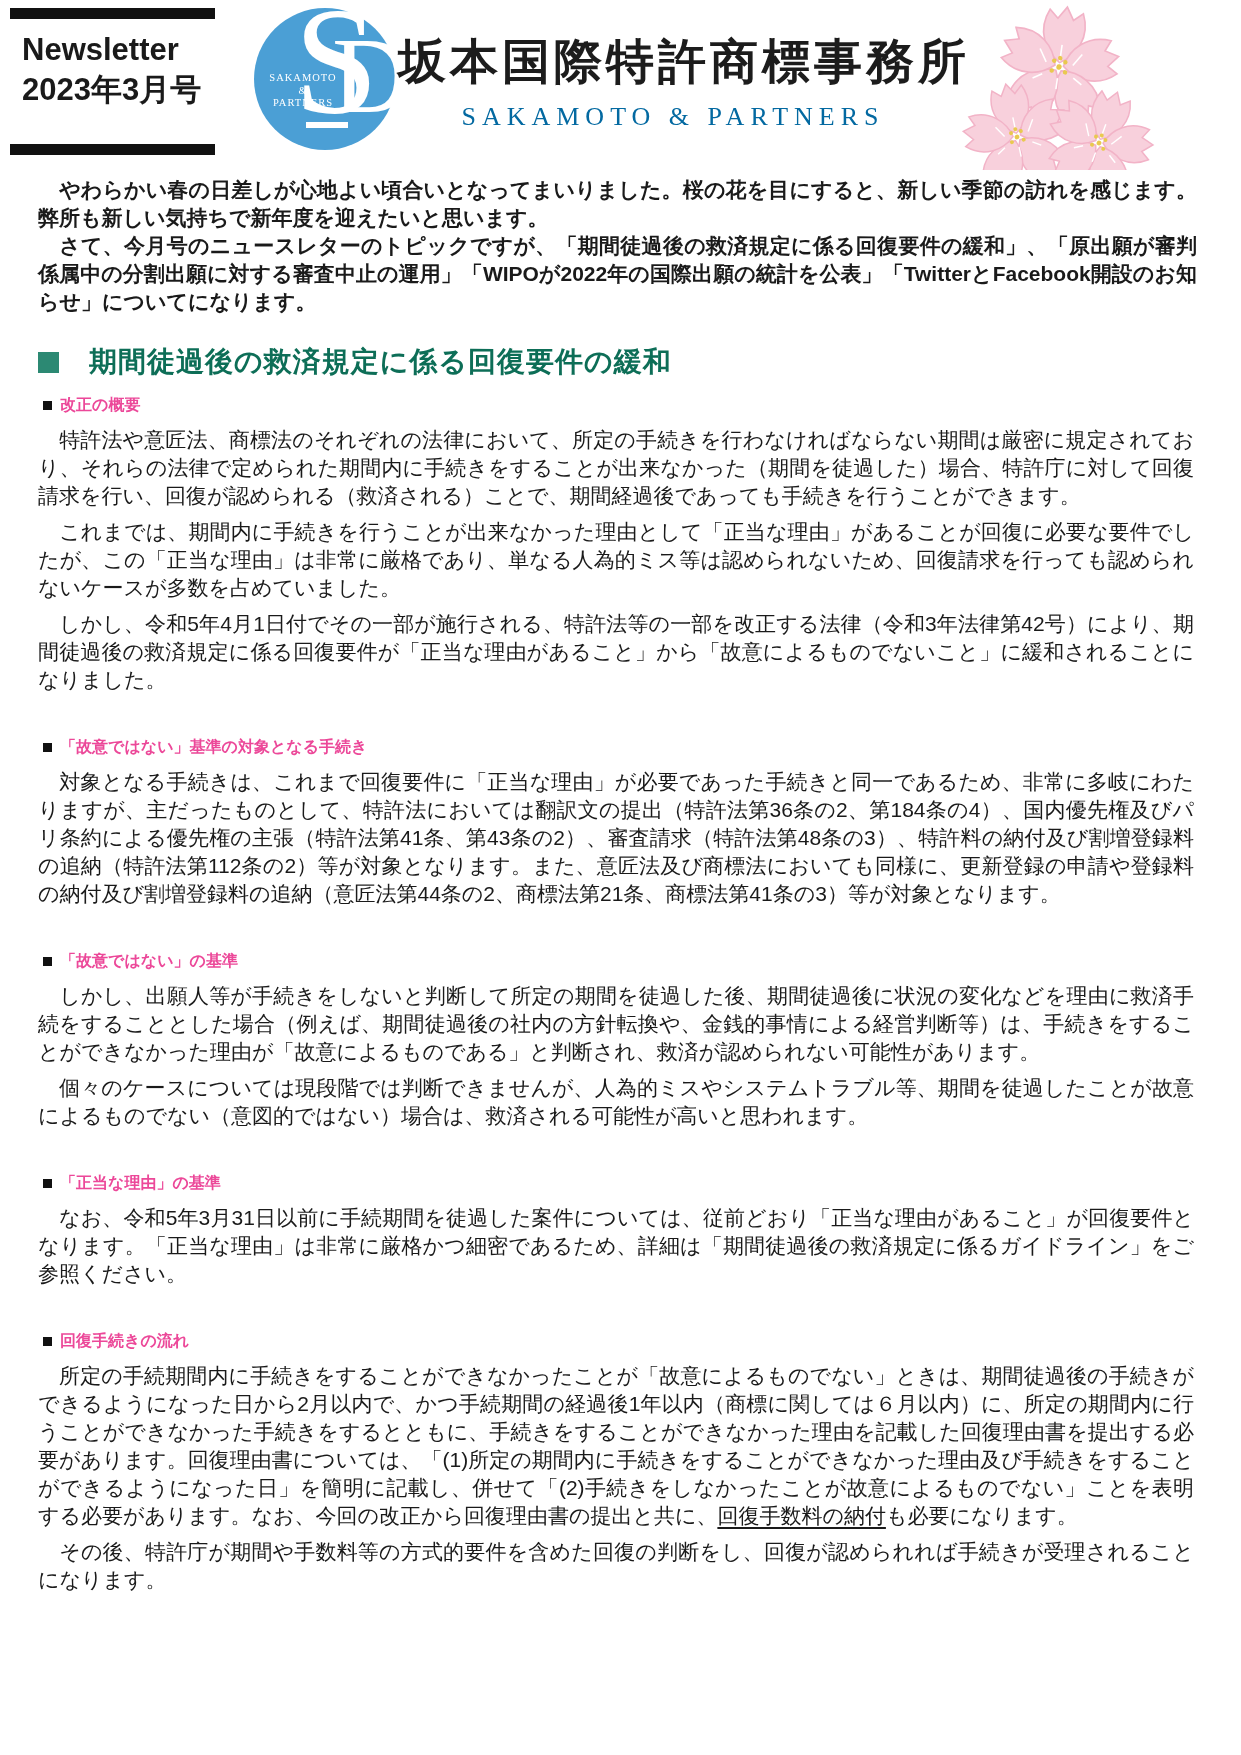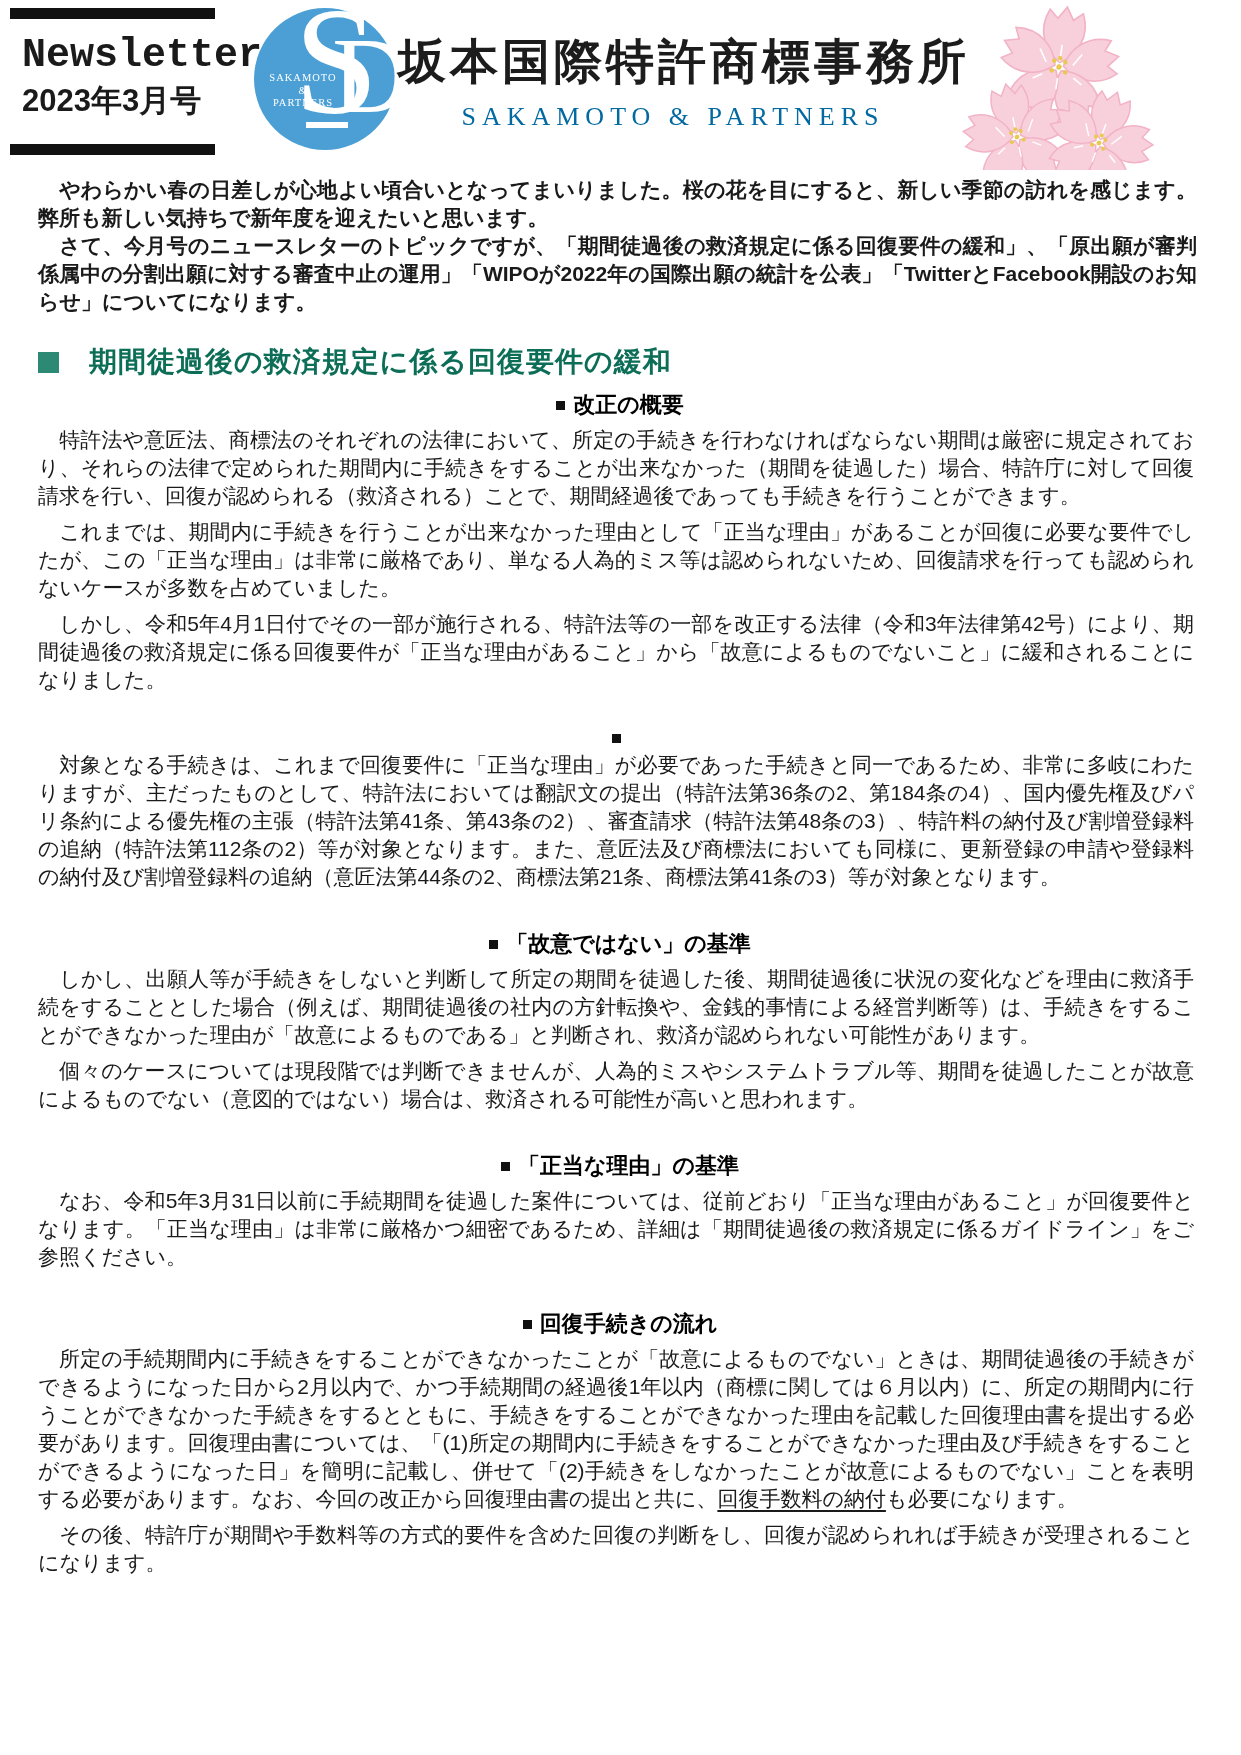--- a/index.html
+++ b/index.html
@@ -15,21 +15,21 @@
   body{
     width:1241px;height:1755px;overflow:hidden;background:#ffffff;
     font-family:"Liberation Sans","DejaVu Sans",sans-serif;color:#1a1a1a;
   }
   
   header{position:relative;height:170px;}
   .rule{position:absolute;left:10px;width:205px;height:11px;background:var(--bar-black);}
   .rule.top{top:8px;}
   .rule.bottom{top:144px;}
   .issue{position:absolute;left:22px;top:30px;font-weight:bold;line-height:1.28;}
-  .issue .l1{font-size:40px;font-family:Liberation Mono, monospace;}
+  .issue .l1{font-size:31px;}
   .issue .l2{font-size:31px;}
   .logo-circle{position:absolute;left:254px;top:8px;width:142px;height:142px;border-radius:50%;
     background:var(--logo-blue);font-family:"Liberation Serif","DejaVu Serif",serif;color:#fff;}
   .logo-s{position:absolute;left:40px;top:-22px;font-size:152px;line-height:1;font-weight:400;}
   .logo-d{position:absolute;left:78px;top:14px;font-size:108px;line-height:1;font-weight:400;}
   .logo-bar{position:absolute;left:52px;top:114px;width:42px;height:6px;background:#fff;}
   .logo-caption{position:absolute;left:8px;top:64px;width:82px;text-align:center;
     font-size:10.5px;line-height:1.2;letter-spacing:1px;}
   .firm{position:absolute;left:398px;top:30px;width:550px;}
   .firm-ja{margin:0;font-family:"Liberation Serif","DejaVu Serif",serif;font-weight:600;
@@ -40,21 +40,21 @@
   
   main{padding:0 44px 0 38px;}
   .body-p{font-size:21px;line-height:28px;margin:0 3px 8px 0;text-align:justify;}
   .intro{margin-top:6px;font-weight:bold;}
   .intro .body-p{margin:0;}
   .section-title-row{display:flex;align-items:center;gap:30px;margin-top:28px;}
   .section-bullet{width:21px;height:21px;background:var(--bullet-green);flex:none;}
   .section-title{margin:0;font-size:28px;font-weight:bold;color:var(--accent-green);letter-spacing:1px;line-height:36px;}
   .subsection{margin-top:40px;}
   .subsection.first{margin-top:12px;}
-  .sub-heading{display:flex;align-items:center;margin:0 0 8px 0;font-size:22px;font-weight:bold;color:#000000;line-height:26px;justify-content:center;}
+  .sub-heading{display:flex;align-items:center;margin:0 0 8px 0;font-size:16px;font-weight:bold;color:#ec4899;line-height:26px;}
   .sq-bullet{width:9px;height:9px;background:#111;margin:0 8px 0 5px;flex:none;}
   .underline{text-decoration:underline;text-underline-offset:4px;}
 </style>
 </head>
 <body>
 
 <header>
   <div class="rule top"></div>
   <div class="issue">
     <div class="l1">Newsletter</div>
@@ -128,20 +128,21 @@
           <span class="sq-bullet"></span>
           <span>改正の概要</span>
         </h3>
         <p class="body-p">　特許法や意匠法、商標法のそれぞれの法律において、所定の手続きを行わなければならない期間は厳密に規定されており、それらの法律で定められた期間内に手続きをすることが出来なかった（期間を徒過した）場合、特許庁に対して回復請求を行い、回復が認められる（救済される）ことで、期間経過後であっても手続きを行うことができます。</p>
         <p class="body-p">　これまでは、期間内に手続きを行うことが出来なかった理由として「正当な理由」があることが回復に必要な要件でしたが、この「正当な理由」は非常に厳格であり、単なる人為的ミス等は認められないため、回復請求を行っても認められないケースが多数を占めていました。</p>
         <p class="body-p">　しかし、令和5年4月1日付でその一部が施行される、特許法等の一部を改正する法律（令和3年法律第42号）により、期間徒過後の救済規定に係る回復要件が「正当な理由があること」から「故意によるものでないこと」に緩和されることになりました。</p>
       </section>
       <section class="subsection">
         <h3 class="sub-heading">
           <span class="sq-bullet"></span>
+          <span>「故意ではない」基準の対象となる手続き</span>
         </h3>
         <p class="body-p">　対象となる手続きは、これまで回復要件に「正当な理由」が必要であった手続きと同一であるため、非常に多岐にわたりますが、主だったものとして、特許法においては翻訳文の提出（特許法第36条の2、第184条の4）、国内優先権及びパリ条約による優先権の主張（特許法第41条、第43条の2）、審査請求（特許法第48条の3）、特許料の納付及び割増登録料の追納（特許法第112条の2）等が対象となります。また、意匠法及び商標法においても同様に、更新登録の申請や登録料の納付及び割増登録料の追納（意匠法第44条の2、商標法第21条、商標法第41条の3）等が対象となります。</p>
       </section>
       <section class="subsection">
         <h3 class="sub-heading">
           <span class="sq-bullet"></span>
           <span>「故意ではない」の基準</span>
         </h3>
         <p class="body-p">　しかし、出願人等が手続きをしないと判断して所定の期間を徒過した後、期間徒過後に状況の変化などを理由に救済手続をすることとした場合（例えば、期間徒過後の社内の方針転換や、金銭的事情による経営判断等）は、手続きをすることができなかった理由が「故意によるものである」と判断され、救済が認められない可能性があります。</p>
         <p class="body-p">　個々のケースについては現段階では判断できませんが、人為的ミスやシステムトラブル等、期間を徒過したことが故意によるものでない（意図的ではない）場合は、救済される可能性が高いと思われます。</p>

